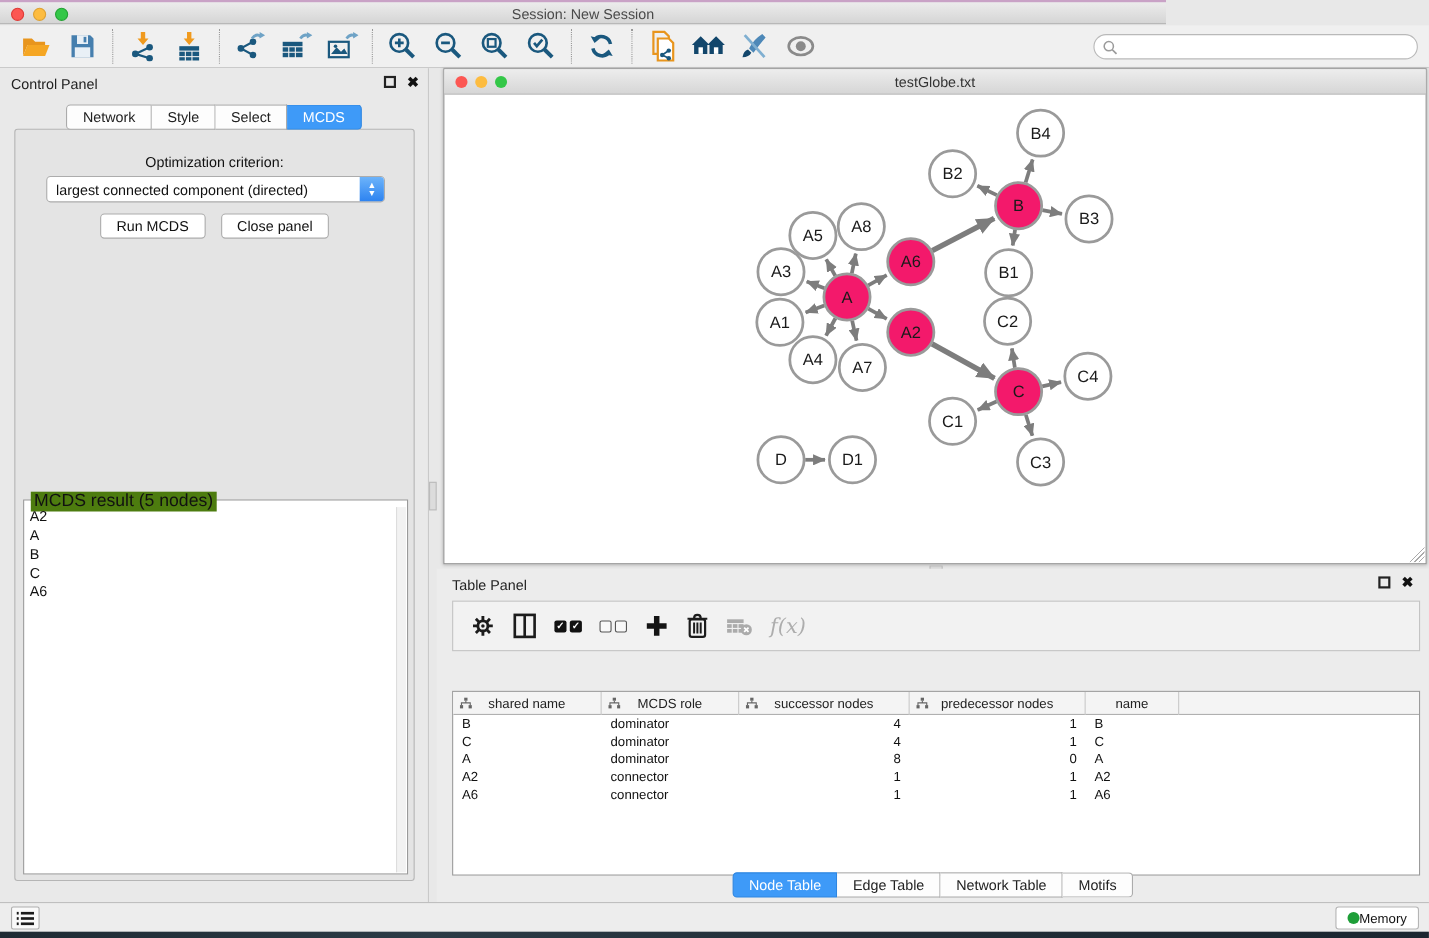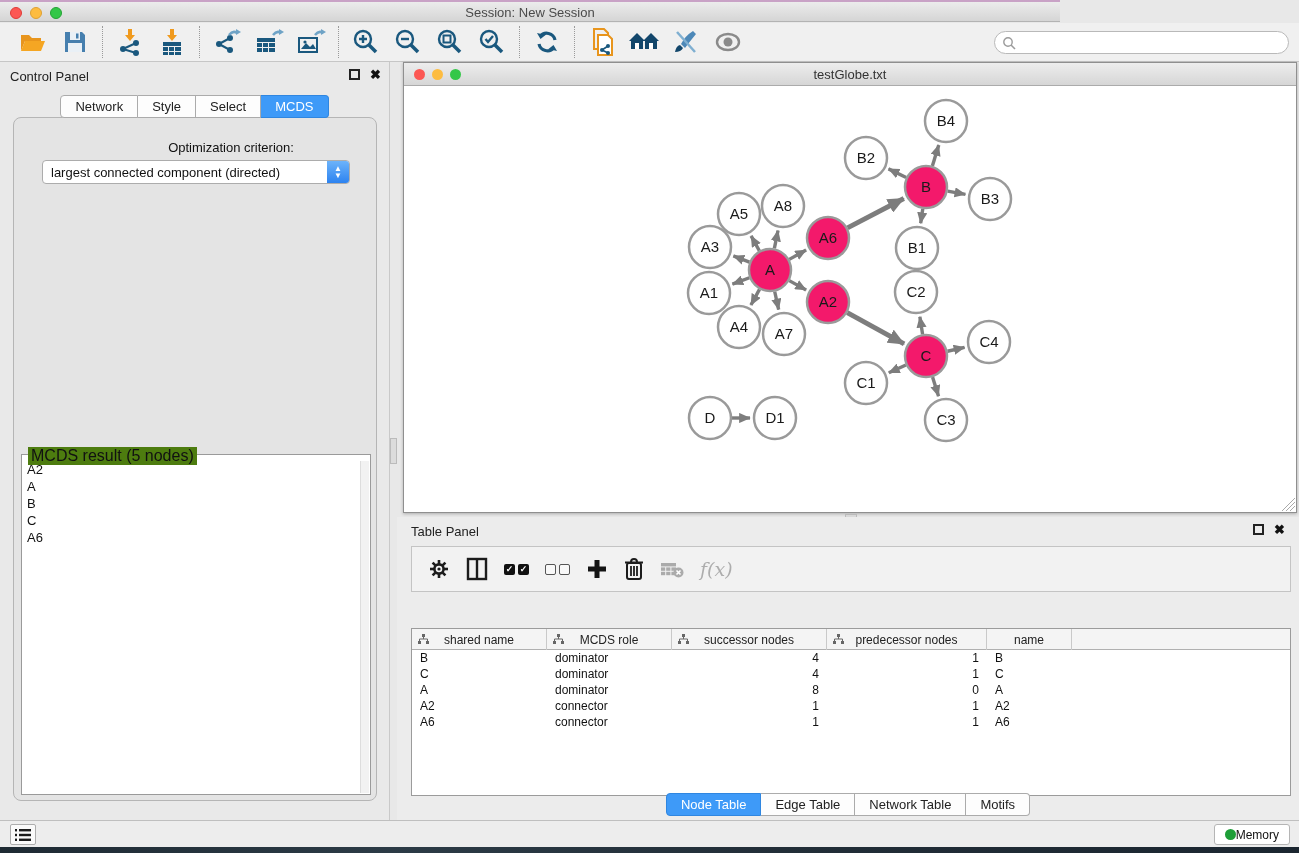--- a/index.html
+++ b/index.html
@@ -45,21 +45,21 @@
 
   .tabs-row { position:absolute; left:0; top:33px; width:100%; display:flex;
     justify-content:center; z-index:3; }
   .tab { font-size:13px; padding:3px 14px; background:#FDFDFD;
     border:1px solid #ABABAB; border-left:none; color:#222; cursor:default; }
   .tab:first-child { border-left:1px solid #ABABAB; border-radius:4px 0 0 4px; }
   .tab:last-child { border-radius:0 4px 4px 0; }
   .tab.active { background:#3E9AF8; border-color:#2F86E0; color:#fff; }
 
   #cp-content { position:absolute; left:13px; top:55px; width:364px; height:684px;
-    background:#E4E4E4; border:1px solid #B5B5B5; border-radius:8px;padding-left:36px; }
+    background:#E4E4E4; border:1px solid #B5B5B5; border-radius:3px; }
   #opt-label { position:absolute; top:22px; width:100%; text-align:center;
     font-size:13px; color:#111; }
   #criterion { position:absolute; left:28px; top:42px; width:308px; height:24px;
     background:#fff; border:1px solid #ACACAC; border-radius:4px;
     display:flex; align-items:center; }
   #criterion .sel-text { flex:1; font-size:13px; padding-left:8px; color:#111;
     white-space:nowrap; overflow:hidden; }
   #criterion .stepper { width:22px; height:22px; margin:0; border-radius:0 3px 3px 0;
     background:linear-gradient(#6CB3FA,#2D83F0); color:#fff; font-size:8px;
     display:flex; flex-direction:column; align-items:center; justify-content:center;
@@ -326,20 +326,24 @@
         <span class="tab active">MCDS</span>
       </div>
     <div id="cp-content">
       <div id="opt-label">Optimization criterion:</div>
       <div id="criterion">
         <span class="sel-text">largest connected component (directed)</span>
         <span class="stepper">
             <span>▲</span>
             <span>▼</span>
           </span>
+      </div>
+      <div class="btn-row">
+        <button class="push-btn">Run MCDS</button>
+        <button class="push-btn">Close panel</button>
       </div>
       <div id="result-group">
         <span id="result-legend">MCDS result (5 nodes)</span>
         <div id="result-list">
             <div class="ritem">A2</div>
             <div class="ritem">A</div>
             <div class="ritem">B</div>
             <div class="ritem">C</div>
             <div class="ritem">A6</div>
           </div>

